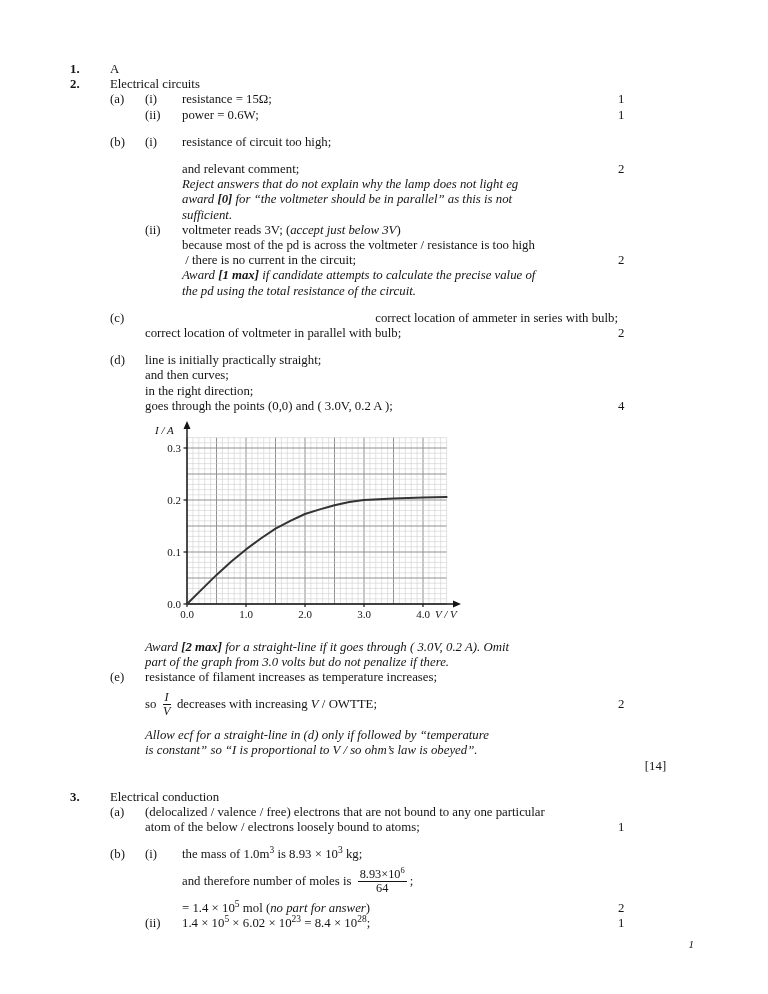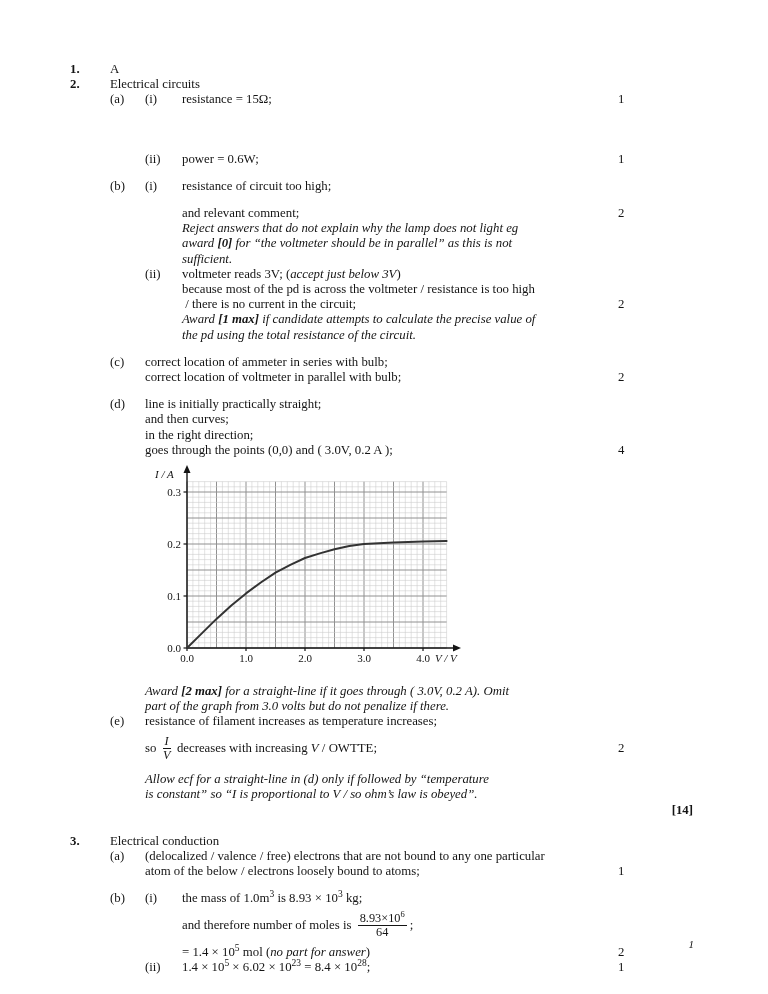--- a/index.html
+++ b/index.html
@@ -15,21 +15,21 @@
     padding:0 75px 0 70px;
     line-height:15.2px;
     align-items:baseline;
   }
   .doc-row.tall{padding-top:5px;padding-bottom:6px;}
   .ca{grid-column:1;font-weight:bold;}
   .cb{grid-column:2;}
   .cc{grid-column:3;}
   .ctext{white-space:nowrap;}
   .cmarks{grid-column:5;}
-  .mb{font-weight:bold;text-align:right;}
+  .mb{font-weight:normal;text-align:center;}
   .it{font-style:italic;}
   .bd{font-weight:bold;}
   .sp{font-size:9.5px;vertical-align:super;line-height:0;}
   .frac{display:inline-block;vertical-align:-7px;text-align:center;line-height:1.08;margin:0 3px;font-size:12.3px;}
   .frac .fn{display:block;border-bottom:1px solid #141414;padding:0 2px;}
   .frac .fd{display:block;}
   .frac .sp{font-size:8.5px;}
   .spacer{width:100%;}
   .graph-block{margin:4px 0 4px 153px;}
   .footer-page{position:absolute;right:74px;bottom:44px;font-size:11px;font-style:italic;color:#141414;}
@@ -48,21 +48,21 @@
         <div class="ctext" style="grid-column: 2 / 5;"><span>Electrical circuits</span></div>
       </div>
       <div class="doc-row">
         <div class="cb" style="grid-column: 2;">(a)</div>
         <div class="cc" style="grid-column: 3;">(i)</div>
         <div class="ctext" style="grid-column: 4 / 5;"><span>resistance = 15Ω;</span></div>
         <div class="cmarks" style="grid-column: 5;">1</div>
       </div>
       <div class="doc-row">
         <div class="cc" style="grid-column: 3;">(ii)</div>
-        <div class="ctext" style="grid-column: 4 / 5; margin-top: 44px;"><span>power = 0.6W;</span></div>
+        <div class="ctext" style="grid-column: 4 / 5;"><span>power = 0.6W;</span></div>
         <div class="cmarks" style="grid-column: 5;">1</div>
       </div>
       <div class="spacer" style="height: 12px;"></div>
       <div class="doc-row">
         <div class="cb" style="grid-column: 2;">(b)</div>
         <div class="cc" style="grid-column: 3;">(i)</div>
         <div class="ctext" style="grid-column: 4 / 5;"><span>resistance of circuit too high;</span></div>
       </div>
       <div class="doc-row">
         <div class="ctext" style="grid-column: 4 / 5; margin-top: 12px;"><span>and relevant comment;</span></div>
@@ -90,21 +90,21 @@
       </div>
       <div class="doc-row">
         <div class="ctext" style="grid-column: 4 / 5;"><span class="it">Award </span><span class="it bd">[1 max]</span><span class="it"> if candidate attempts to calculate the precise value of</span></div>
       </div>
       <div class="doc-row">
         <div class="ctext" style="grid-column: 4 / 5;"><span class="it">the pd using the total resistance of the circuit.</span></div>
       </div>
       <div class="spacer" style="height: 12px;"></div>
       <div class="doc-row">
         <div class="cb" style="grid-column: 2;">(c)</div>
-        <div class="ctext" style="grid-column: 3 / 5;"><span>correct location of ammeter in series with bulb;</span></div>
+        <div class="ctext" style="grid-column: 3 / 5; text-align: right;"><span>correct location of ammeter in series with bulb;</span></div>
       </div>
       <div class="doc-row">
         <div class="ctext" style="grid-column: 3 / 5;"><span>correct location of voltmeter in parallel with bulb;</span></div>
         <div class="cmarks" style="grid-column: 5;">2</div>
       </div>
       <div class="spacer" style="height: 12px;"></div>
       <div class="doc-row">
         <div class="cb" style="grid-column: 2;">(d)</div>
         <div class="ctext" style="grid-column: 3 / 5;"><span>line is initially practically straight;</span></div>
       </div>

